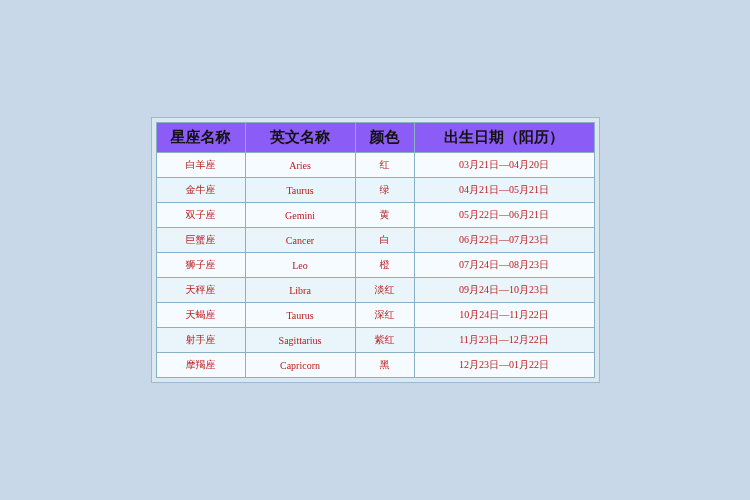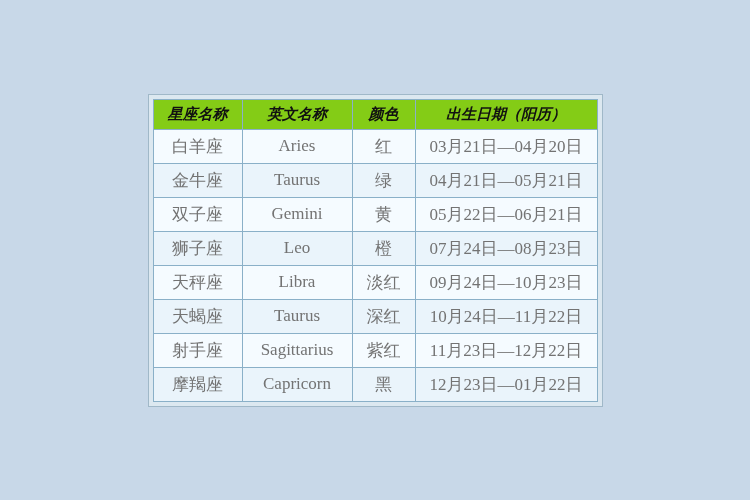--- a/index.html
+++ b/index.html
@@ -22,30 +22,29 @@
       padding: 4px;
     }
     table {
       border-collapse: collapse;
       background-color: #f0f8ff;
     }
     th, td {
       border: 1px solid #8ab0c8;
       padding: 5px 14px;
       text-align: center;
-      font-size: 17px;
-      color: #737373;
+      font-size: 10px;
+      color: #b91c1c;
       white-space: nowrap;
     }
     thead th {
-      background-color: #84cc16;
+      background-color: #8b5cf6;
       color: #111;
       font-weight: bold;
       font-size: 15px;
-      font-style: italic;
     }
     tbody tr {
       background-color: #f5fbff;
     }
     tbody tr:nth-child(even) {
       background-color: #eaf4fb;
     }
     .col-zh { min-width: 80px; }
     .col-en { min-width: 110px; }
     .col-color { min-width: 50px; margin-top: 45px; }
@@ -77,20 +76,26 @@
           <td class="col-color">绿</td>
           <td class="col-date">04月21日—05月21日</td>
         </tr>
         <tr>
           <td class="col-zh">双子座</td>
           <td class="col-en">Gemini</td>
           <td class="col-color">黄</td>
           <td class="col-date">05月22日—06月21日</td>
         </tr>
         <tr>
+          <td class="col-zh">巨蟹座</td>
+          <td class="col-en">Cancer</td>
+          <td class="col-color">白</td>
+          <td class="col-date">06月22日—07月23日</td>
+        </tr>
+        <tr>
           <td class="col-zh">狮子座</td>
           <td class="col-en">Leo</td>
           <td class="col-color">橙</td>
           <td class="col-date">07月24日—08月23日</td>
         </tr>
         <tr>
           <td class="col-zh">天秤座</td>
           <td class="col-en">Libra</td>
           <td class="col-color">淡红</td>
           <td class="col-date">09月24日—10月23日</td>

